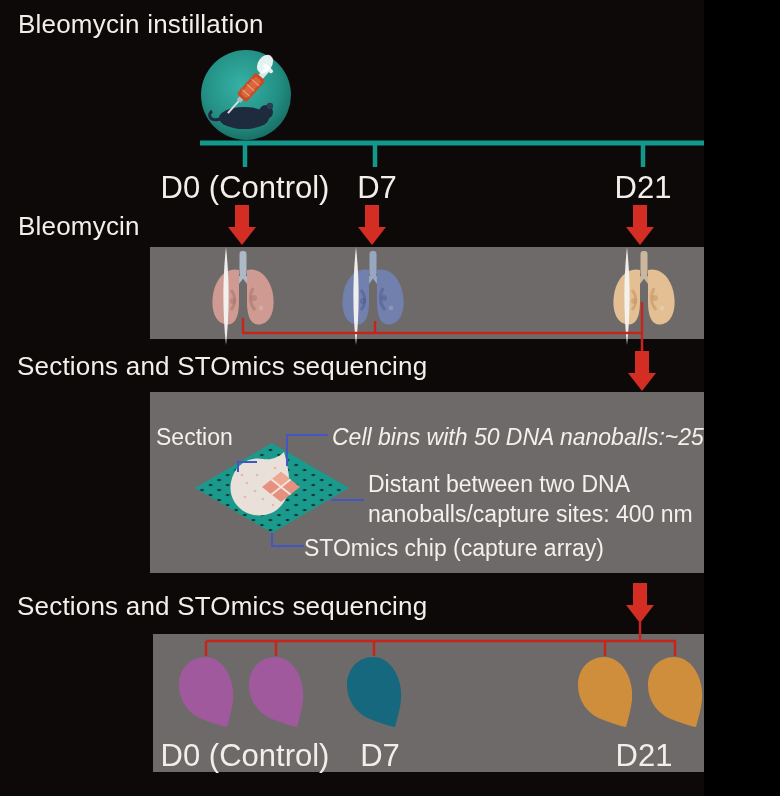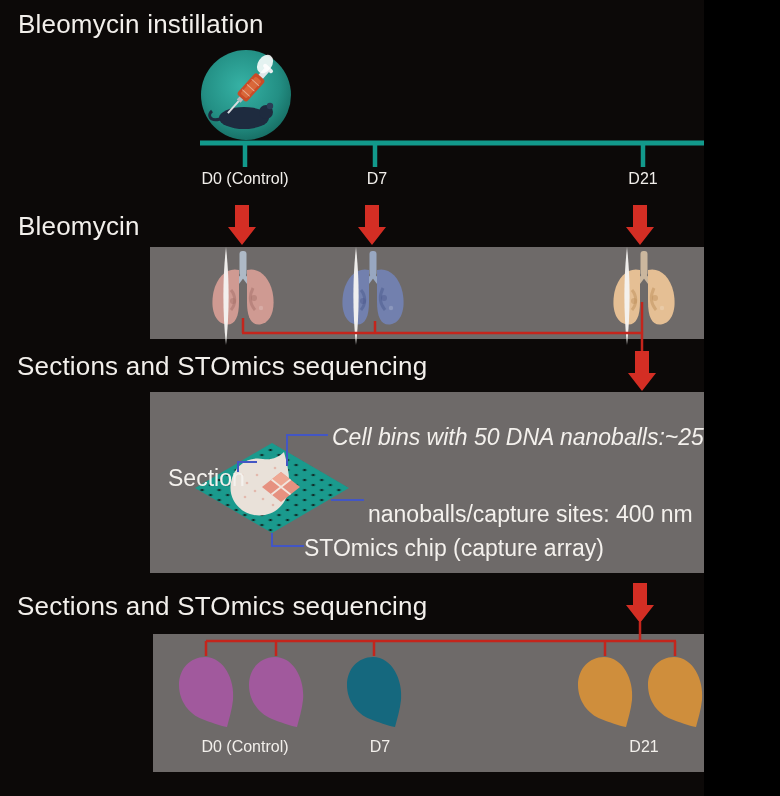--- a/index.html
+++ b/index.html
@@ -6,21 +6,21 @@
   .canvas {
     position:relative; width:704px; height:796px;
     background:#0c0908; overflow:hidden;
     font-family:"Liberation Sans", sans-serif;
     color:#f2efeb;
   }
   .abs { position:absolute; }
   .heading { position:absolute; font-size:26px; letter-spacing:0.2px; white-space:nowrap; }
   .panel { position:absolute; background:#6e6a69; }
   .tl-label, .sample-label {
-    position:absolute; font-size:16px; white-space:nowrap;
+    position:absolute; font-size:31px; white-space:nowrap;
     transform:translateX(-50%);
   }
   .chip-text { position:absolute; font-size:23px; white-space:nowrap; color:#f4f1ed; }
   svg.overlay { position:absolute; left:0; top:0; pointer-events:none; z-index:30; }
   .layer-art { z-index:20; }
   .layer-text { z-index:40; }
   .panel { z-index:10; }
 </style>
 </head>
 <body>
@@ -167,22 +167,23 @@
       <path d="M238,472 V462 H257"></path>
       <path d="M331,500 H364"></path>
       <path d="M272,533 V546 H304"></path>
     </g>
   </svg>
 
   <div class="tl-label layer-text" style="left:245px; top:170px;">D0 (Control)</div>
   <div class="tl-label layer-text" style="left:377px; top:170px;">D7</div>
   <div class="tl-label layer-text" style="left:643px; top:170px;">D21</div>
 
-  <div class="chip-text layer-text" style="left:168px; top:424px;margin-top:41px;">Section</div>
+  <div class="chip-text layer-text" style="left:156px; top:424px;">Section</div>
   <div class="chip-text layer-text" style="left:332px; top:424px;font-style:italic;">Cell bins with 50 DNA nanoballs:~25</div>
+  <div class="chip-text layer-text" style="left:368px; top:471px;">Distant between two DNA</div>
   <div class="chip-text layer-text" style="left:368px; top:501px;">nanoballs/capture sites: 400 nm</div>
   <div class="chip-text layer-text" style="left:304px; top:535px;">STOmics chip (capture array)</div>
 
   <div class="sample-label layer-text" style="left:245px; top:738px;">D0 (Control)</div>
   <div class="sample-label layer-text" style="left:380px; top:738px;">D7</div>
   <div class="sample-label layer-text" style="left:644px; top:738px;">D21</div>
 
 </div>
 
 </body></html>

